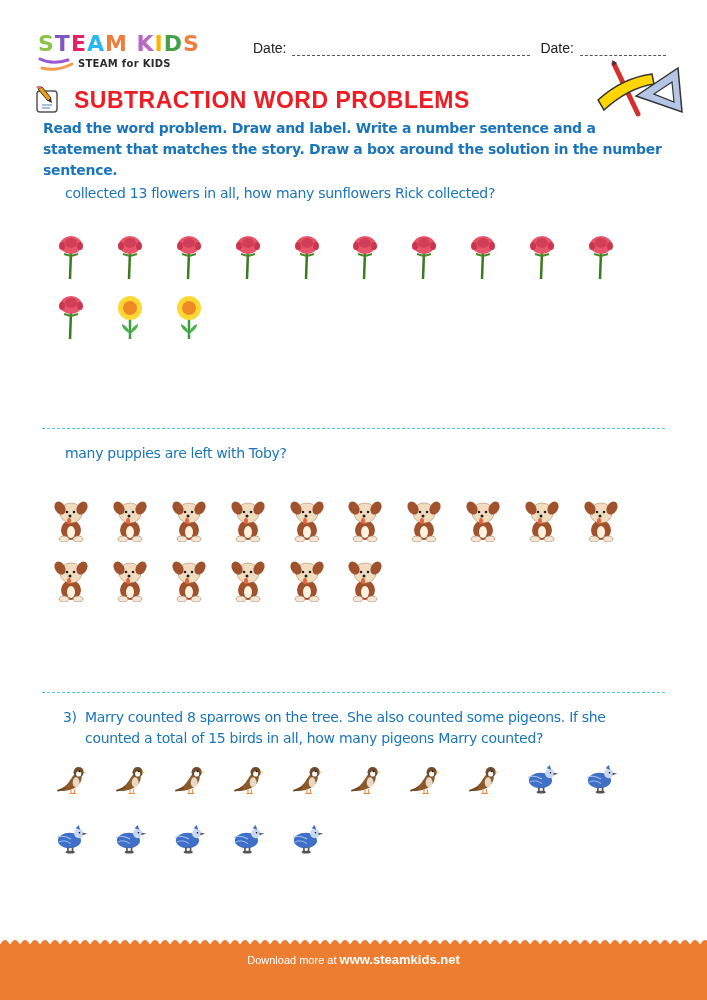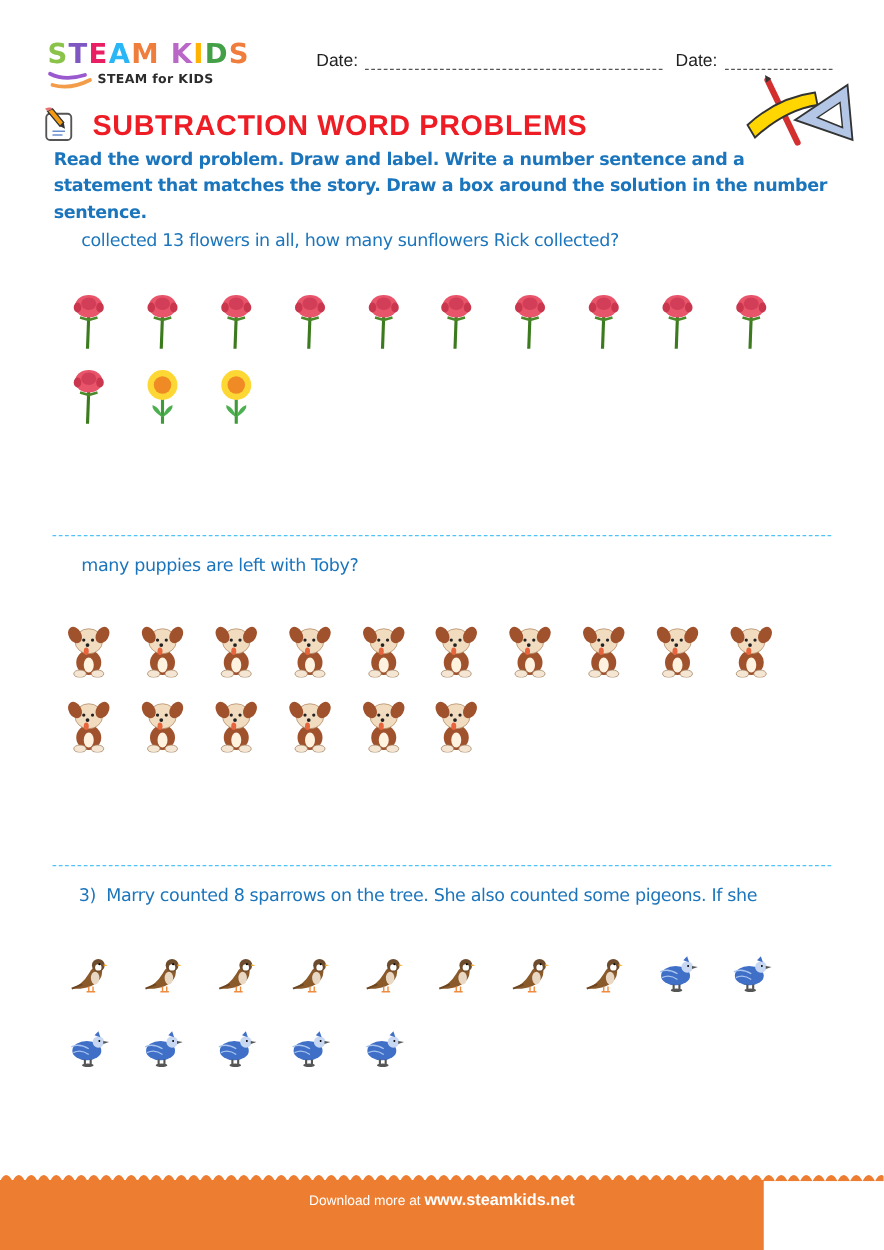--- a/index.html
+++ b/index.html
@@ -30,21 +30,21 @@
   .question { position: absolute; left: 43px; width: 630px; font-family: "DejaVu Sans", sans-serif; font-size: 14px; line-height: 21px; color: #1b75bc; letter-spacing: -0.3px; }
   .question .num { display: inline-block; width: 22px; }
   .question .cont { padding-left: 22px; }
 
   .divider { position: absolute; left: 42px; width: 623px; border-top: 1.5px dashed #4fc3f7; }
 
   .pics { position: absolute; left: 42px; display: flex; flex-wrap: wrap; }
   .pic { width: 58.8px; height: 60px; display: flex; justify-content: center; }
   .pic svg { width: 34px; height: 46px; }
 
-  .footer { position: absolute; left: 0; top: 944px; width: 611px; height: 56px; background: #ed7d31; }
+  .footer { position: absolute; left: 0; top: 944px; width: 707px; height: 56px; background: #ed7d31; }
   .scallops { position: absolute; left: 0; top: -7px; width: 707px; height: 8px; }
   .footer-line1 { position: absolute; left: 0; width: 707px; top: 8px; text-align: center; font-family: "Liberation Sans", sans-serif; color: #fff; font-size: 11px; }
   .footer-line1 b { font-size: 13px; }
   .footer-line2 { position: absolute; left: 0; width: 707px; top: 28px; text-align: center; font-family: "Liberation Sans", sans-serif; color: #fff; font-size: 11px; font-style: italic; }
 </style>
 </head>
 <body>
 
 <div class="logo">
   <div class="logo-title" id="logo-title"><span style="color: rgb(139, 195, 74);">S</span><span style="color: rgb(126, 87, 194);">T</span><span style="color: rgb(233, 30, 99);">E</span><span style="color: rgb(41, 182, 246);">A</span><span style="color: rgb(239, 125, 60);">M</span><span style="color: rgb(255, 255, 255);">&nbsp;</span><span style="color: rgb(186, 104, 200);">K</span><span style="color: rgb(255, 179, 0);">I</span><span style="color: rgb(67, 160, 71);">D</span><span style="color: rgb(239, 125, 60);">S</span></div>
@@ -461,20 +461,21 @@
         <circle cx="16" cy="20" r="1.5" fill="#222"></circle>
         <ellipse cx="15" cy="25" rx="2" ry="3" fill="#e8643c"></ellipse>
       </svg>
     </div>
   </div>
 
 <div class="divider" style="top:692px;"></div>
 
 <div class="question" style="top:707px;margin-left:20px;">
   <div><span class="num">3)</span><span>Marry counted 8 sparrows on the tree. She also counted some pigeons. If she</span></div>
+  <div class="cont">counted a total of 15 birds in all, how many pigeons Marry counted?</div>
 </div>
 <div class="pics" style="top:756px; width:600px;" id="pics-3">
     <div class="pic">
       <svg viewBox="0 0 40 40">
         <path d="M4 34 Q14 30 20 20 Q24 12 30 12 Q34 14 32 22 Q28 32 12 34 Z" fill="#8b5a2b"></path>
         <path d="M4 34 L14 30" stroke="#6d4520" stroke-width="2"></path>
         <circle cx="29" cy="12" r="6" fill="#6d4c2e"></circle>
         <circle cx="29" cy="14" r="3" fill="#fff"></circle>
         <path d="M34 11 L38 12 L34 13 Z" fill="#f39c12"></path>
         <circle cx="30" cy="11" r="1" fill="#000"></circle>

